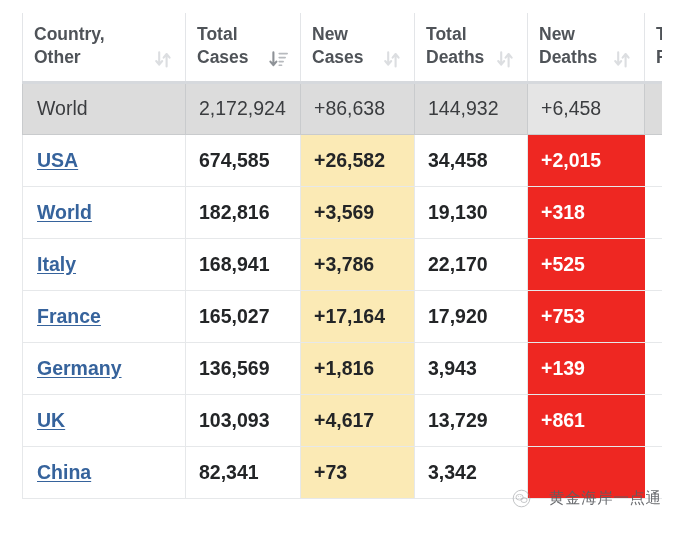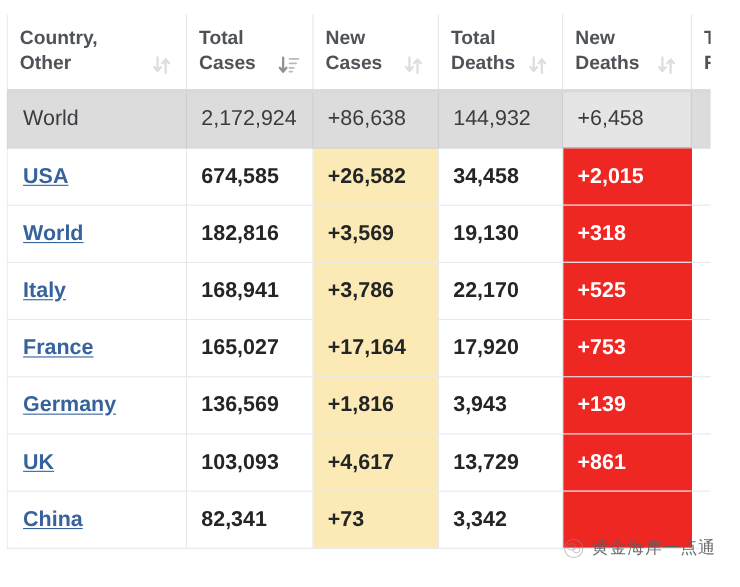--- a/index.html
+++ b/index.html
@@ -45,21 +45,21 @@
     font-size: 15.5px;
     color: #b9bcc0;
     font-weight: 400;
     white-space: nowrap;
     letter-spacing: .1px;
   }
 
   
   .table-wrap {
     position: absolute;
-    left: 6px;
+    left: 22px;
     top: 13px;
     width: 640px;
     height: 521px;
     overflow: hidden;
     background: #ffffff;
   }
 
   table.covid {
     border-collapse: collapse;
     table-layout: fixed;
@@ -179,20 +179,21 @@
     height: 19px;
     opacity: .55;
   }
   .wm-text {
     font-size: 15.5px;
     color: #5d5f63;
     font-family: "DejaVu Sans", sans-serif;
     letter-spacing: .6px;
     white-space: nowrap;
     opacity: .92;
+    margin-left: 11px;
   }
 </style>
 </head>
 <body>
 
 <div id="page">
 
   <div class="region-tabs">
     <div class="region-tabs-inner" id="region-tabs-inner">
         <span class="region-tab">South America</span>

